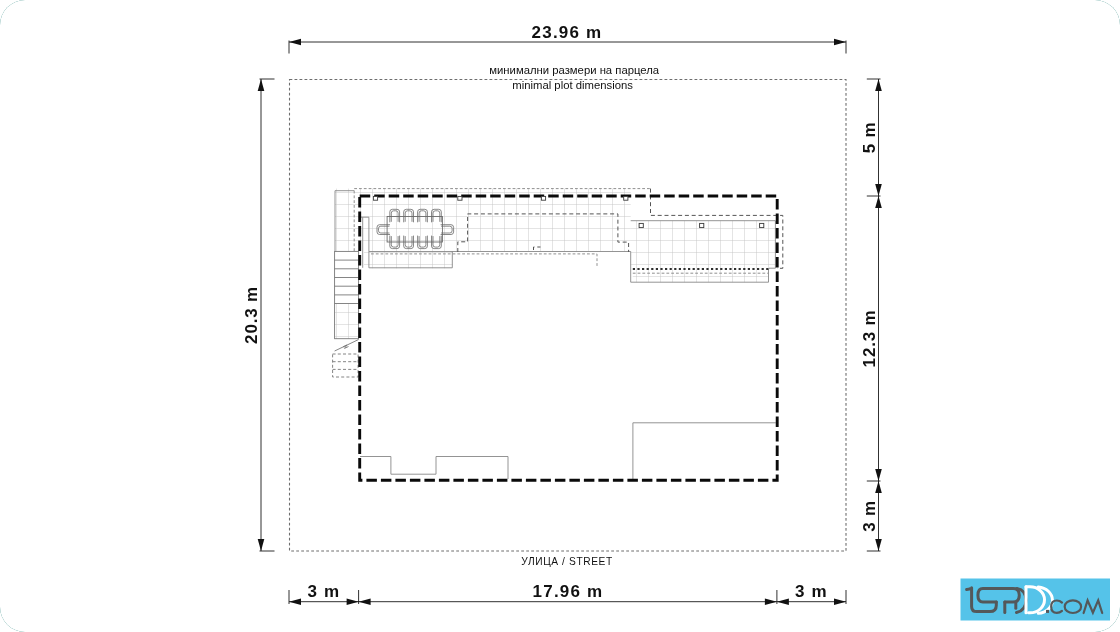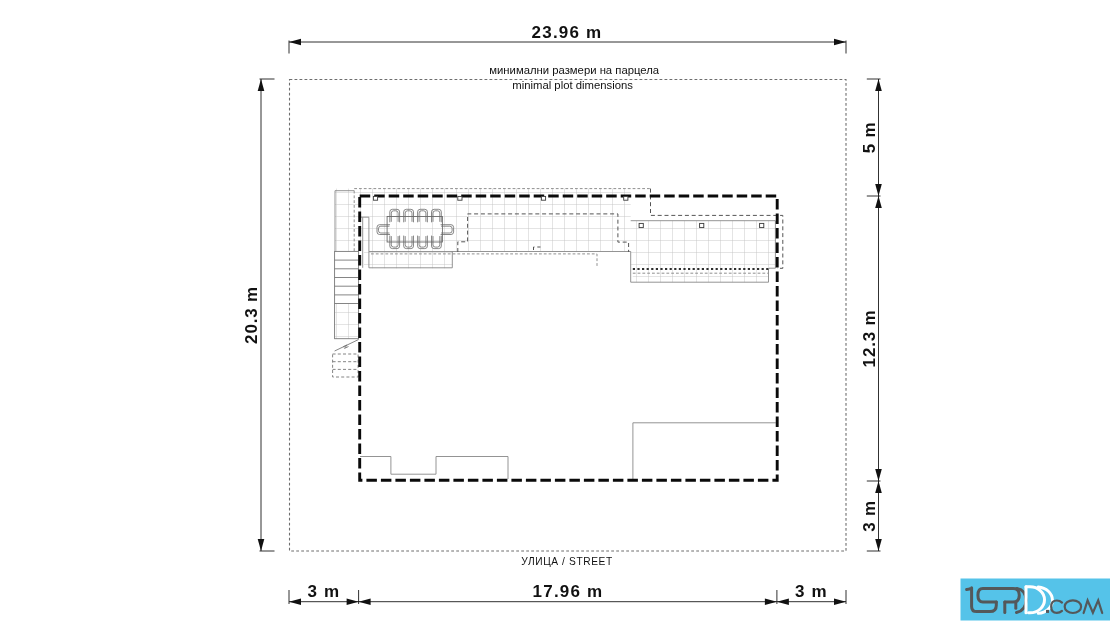--- a/index.html
+++ b/index.html
@@ -1,16 +1,16 @@
 <!DOCTYPE html>
 <html><head>
 <meta charset="utf-8">
 <style>
   html,body{margin:0;padding:0;background:#fff;}
-  .wrap{width:1120px;height:632px;position:relative;overflow:hidden;background:#0f766e;}
+  .wrap{width:1120px;height:632px;position:relative;overflow:hidden;background:#0f766e;border-radius:25px;}
   svg{position:absolute;left:0;top:0;}
   text{font-family:"Liberation Sans",sans-serif;-webkit-font-smoothing:antialiased;}
 </style>
 </head>
 <body>
 <div class="wrap">
 <svg width="1120" height="632" viewBox="0 0 1120 632">
 <defs>
   <pattern id="grid" width="12" height="12" patternUnits="userSpaceOnUse">
     <path d="M12,0 H0 V12" fill="none" stroke="#c4c4c4" stroke-width="0.9"></path>

